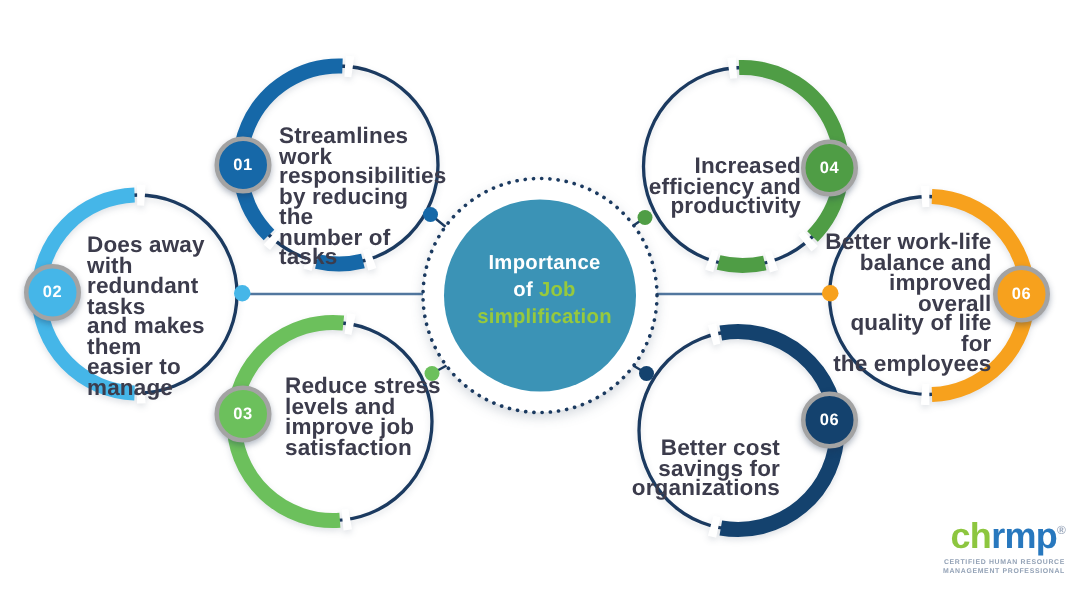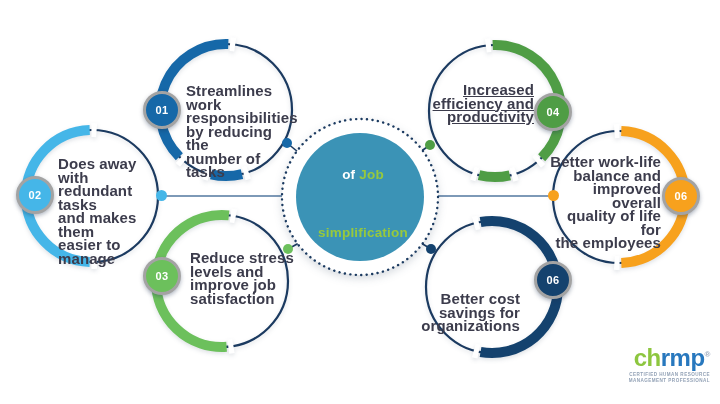--- a/index.html
+++ b/index.html
@@ -14,38 +14,38 @@
   #ring-2{left:142px;top:201px;}
   #ring-3{left:415px;top:31px;}
   #ring-4{left:539px;top:117px;}
   #ring-5{left:412px;top:207px;}
   svg.central{position:absolute;left:275px;top:112px;z-index:2;filter:drop-shadow(0 3px 4px rgba(30,50,80,.18));}
   .central-text{
     position:absolute;left:285px;top:166px;width:156px;z-index:3;
     text-align:center;color:#ffffff;font-weight:bold;font-size:13.5px;line-height:18px;
     letter-spacing:.2px;
   }
-  .central-text .green{color:#97c93d;margin-top:40px;}
+  .central-text .green{color:#97c93d;}
   .dot{position:absolute;z-index:4;border-radius:50%;width:10px;height:10px;}
   .badge{
     position:absolute;z-index:5;width:32px;height:32px;border-radius:50%;
     border:3px solid #a3a3a3;box-shadow:0 2px 4px rgba(30,50,80,.35);
     display:flex;align-items:center;justify-content:center;
     color:#fff;font-weight:bold;font-size:11px;letter-spacing:.3px;
   }
   .node-text{
     position:absolute;z-index:5;font-weight:bold;font-size:15px;line-height:13.5px;
     color:#3c3c4c;white-space:pre-line;letter-spacing:.1px;
   }
   .t-left{text-align:left;}
   .t-right{text-align:right;}
   #t-0{left:186px;top:84px;width:112px;}
   #t-1{left:58px;top:157px;width:110px;}
   #t-2{left:190px;top:251px;width:104px;}
-  #t-3{top:83px;right:186px;width:112px;text-decoration:underline;}
+  #t-3{top:104px;right:186px;width:112px;}
   #t-4{top:155px;right:59px;width:118px;}
   #t-5{top:254px;right:200px;width:118px;margin-top:38px;}
   .logo{position:absolute;right:10px;bottom:20px;z-index:5;text-align:right;}
   .logo .word{font-size:24px;font-weight:bold;letter-spacing:-.5px;line-height:1;}
   .logo .reg{font-size:8px;vertical-align:super;color:#9aa7bb;font-weight:bold;}
   .logo .tagline{margin-top:2px;font-size:4.6px;color:#93a2b6;letter-spacing:.45px;line-height:1.35;font-weight:bold;}
 </style>
 </head>
 <body>
 
@@ -100,20 +100,21 @@
       <path d="M61.81,143.44 A66,66 0 0 0 66.84,144.68" stroke="#ffffff" stroke-width="14" fill="none"></path>
       <path d="M66.84,15.32 A66,66 0 0 0 61.81,16.56" stroke="#ffffff" stroke-width="14" fill="none"></path>
       <path d="M68.54,145.00 A66,66 0 1 0 68.54,15.00" stroke="#14426e" stroke-width="10" fill="none"></path>
     </svg>
 
   <svg class="central" width="170" height="170">
     <circle cx="85" cy="85" r="78" fill="#ffffff" stroke-width="2.4" stroke-dasharray="0.1 5.4" stroke-linecap="round" stroke="#1b3a60"></circle>
     <circle cx="85" cy="85" r="64" fill="#3b93b6"></circle>
   </svg>
   <div class="central-text">
+    <div><span>Importance</span></div>
     <div><span>of</span> <span class="green" style="color: rgb(151, 201, 61);">Job</span></div>
     <div class="green" style="color: rgb(151, 201, 61);"><span>simplification</span></div>
   </div>
 
   <div class="dot" id="dot-0" style="left: 282px; top: 138px; background-color: rgb(22, 104, 168);"></div>
   <div class="dot" id="dot-1" style="left: 156px; top: 190px; width: 11px; height: 11px; background-color: rgb(69, 182, 232);"></div>
   <div class="dot" id="dot-2" style="left: 283px; top: 244px; background-color: rgb(108, 192, 92);"></div>
   <div class="dot" id="dot-3" style="left: 425px; top: 140px; background-color: rgb(79, 157, 69);"></div>
   <div class="dot" id="dot-4" style="left: 548px; top: 190px; width: 11px; height: 11px; background-color: rgb(247, 161, 29);"></div>
   <div class="dot" id="dot-5" style="left: 426px; top: 244px; background-color: rgb(20, 66, 110);"></div>

